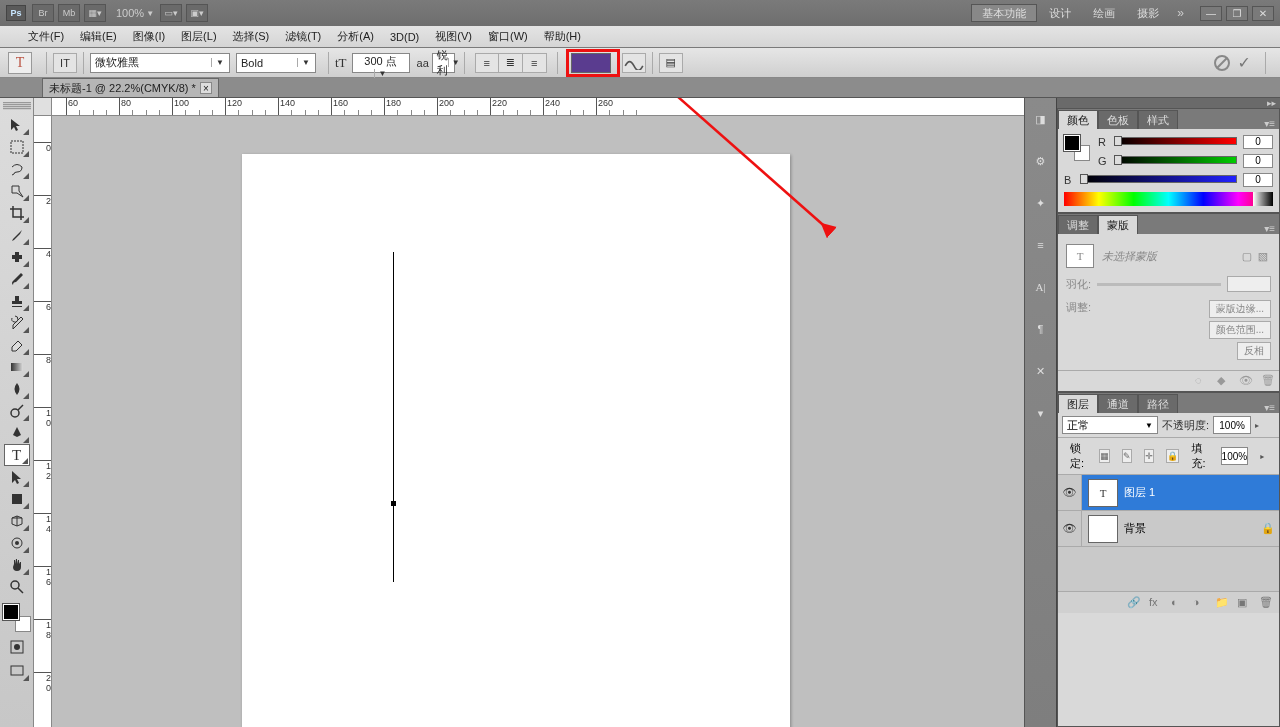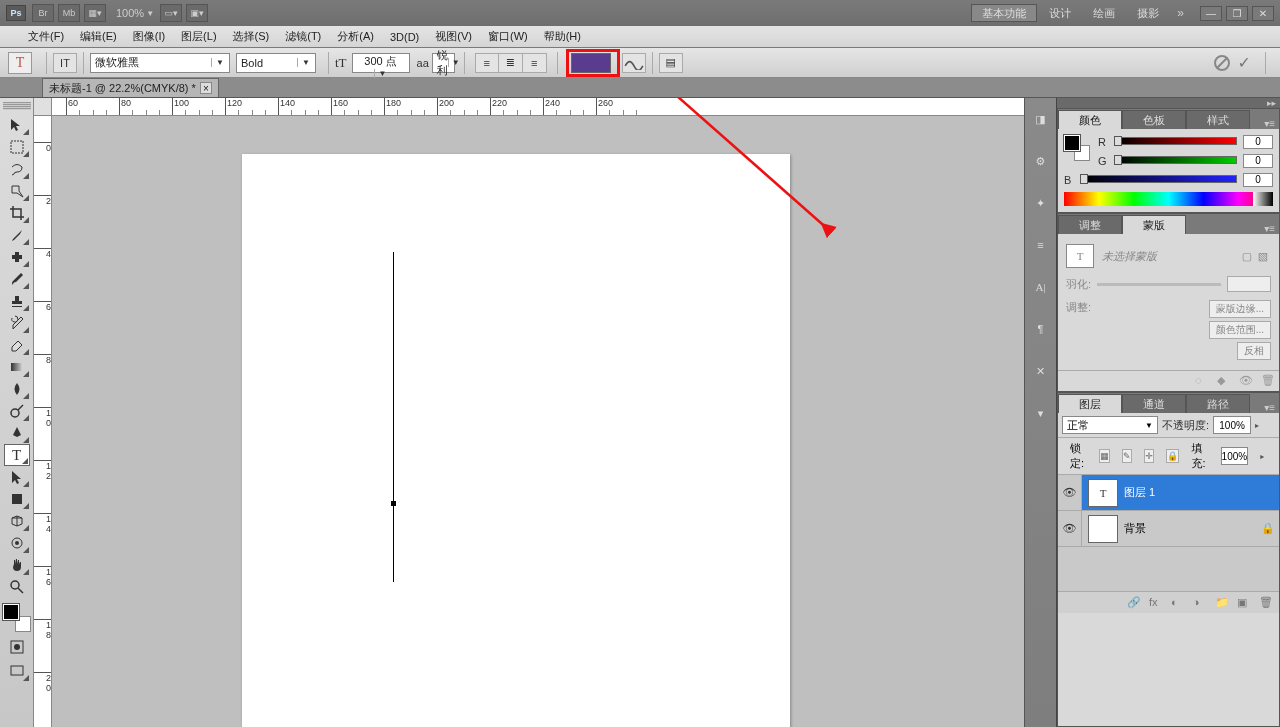--- a/index.html
+++ b/index.html
@@ -84,21 +84,21 @@
 .annot-arrow { position: absolute; pointer-events: none; }
 
 
 .dock-strip { width: 32px; background: linear-gradient(#8a8a8a,#7e7e7e); border-left: 1px solid #555; display: flex; flex-direction: column; align-items: center; padding-top: 10px; gap: 20px; }
 .dock-strip .dicon { width: 22px; height: 22px; display: flex; align-items: center; justify-content: center; color: #ddd; }
 
 
 .right-panels { width: 224px; background: #7a7a7a; display: flex; flex-direction: column; border-left: 1px solid #444; }
 .panel { background: #d9d9d9; border: 1px solid #555; margin: 0; display: flex; flex-direction: column; }
 .panel-tabs { height: 20px; background: #7a7a7a; display: flex; align-items: flex-end; }
-.ptab { height: 19px; padding: 0 20px; color: #ddd; display: flex; align-items: center; border: 1px solid #555; border-bottom: none; background: #6a6a6a; }
+.ptab { height: 19px; padding: 0 8px; color: #ddd; display: flex; align-items: center; border: 1px solid #555; border-bottom: none; background: #6a6a6a; }
 .ptab.active { background: #d9d9d9; color: #222; }
 .panel-menu { margin-left: auto; color: #ccc; padding-right: 4px; font-size: 10px; }
 .panel-body { background: #d9d9d9; padding: 6px; }
 
 
 .color-panel .fgbg-mini { position: relative; width: 26px; height: 26px; float: left; margin-right: 8px; }
 .color-panel .fgbg-mini .f { position: absolute; width: 16px; height: 16px; background: #000; border: 1px solid #fff; outline: 1px solid #555; }
 .color-panel .fgbg-mini .b { position: absolute; width: 16px; height: 16px; background: #fff; border: 1px solid #888; bottom: 0; right: 0; }
 .rgb-row { display: flex; align-items: center; margin-bottom: 5px; height: 14px; }
 .rgb-row .lab { width: 12px; color: #333; }

